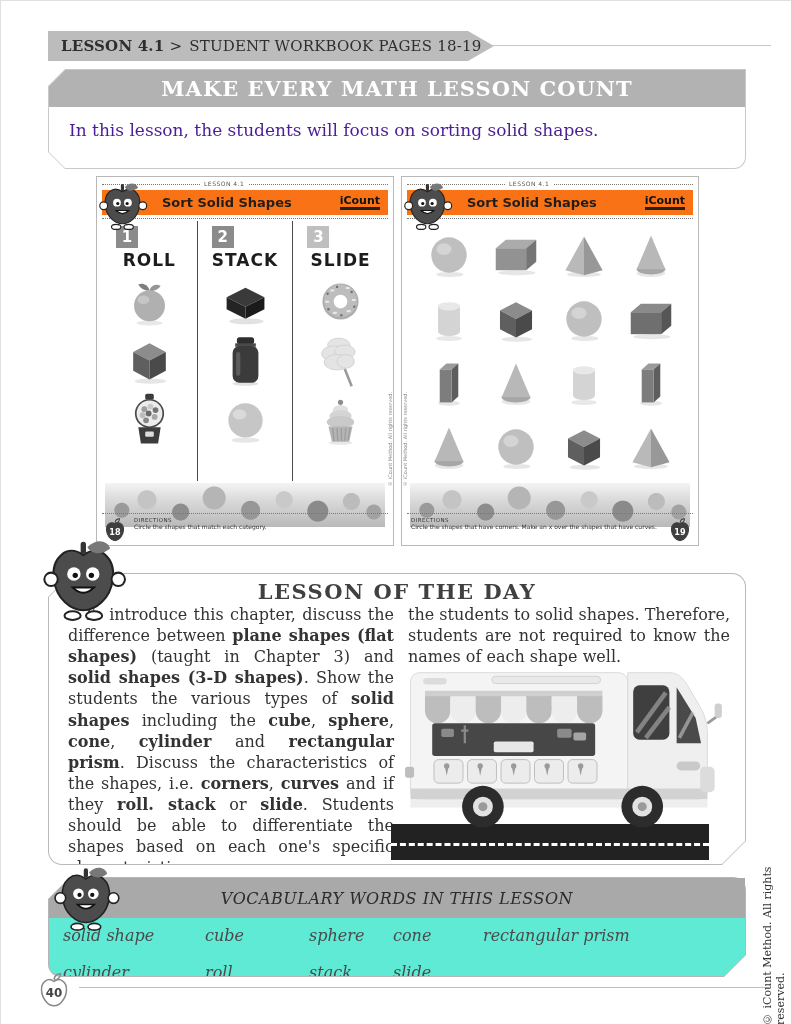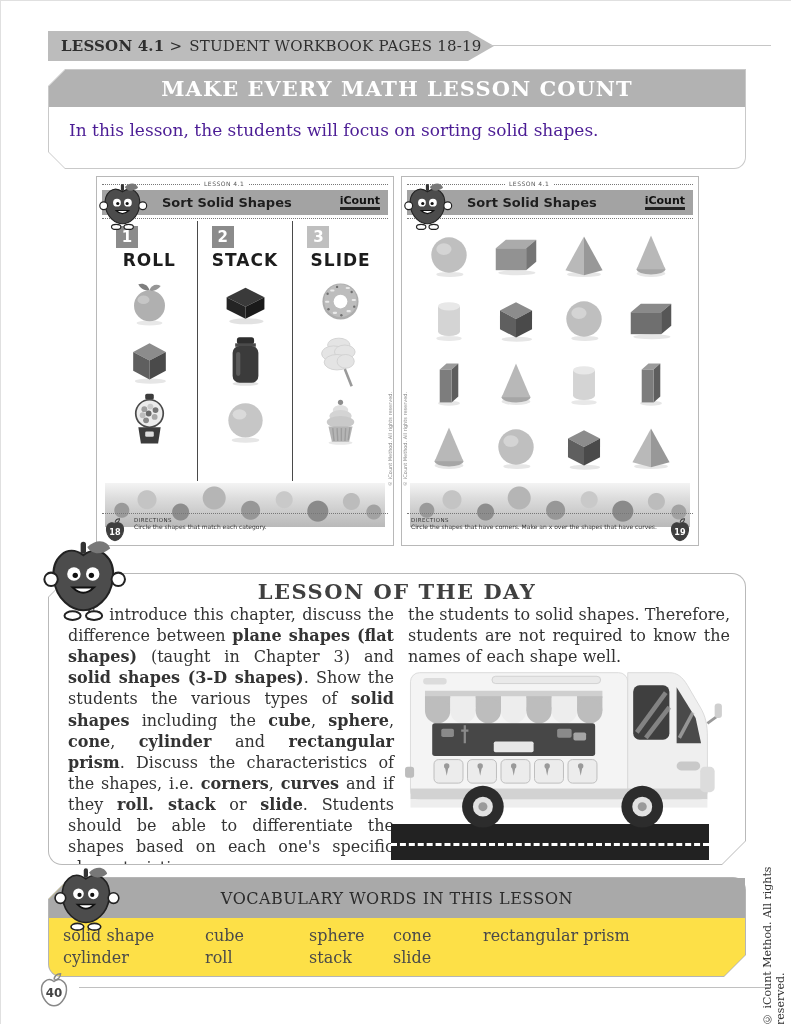--- a/index.html
+++ b/index.html
@@ -25,21 +25,21 @@
   .banner{height:37px;background:#b2b2b2;display:flex;align-items:center;justify-content:center;
           color:#fff;font-weight:bold;font-size:21px;letter-spacing:1px;}
   .intro-text{padding:13px 0 0 20px;font-size:17px;color:#4c1d95;}
 
   
   .wbpage{position:absolute;top:175px;width:298px;height:370px;border:1px solid #b8b8b8;background:#fff;box-sizing:border-box;}
   #page18{left:95px;} #page19{left:400px;}
   .wb-topline{position:absolute;left:5px;right:5px;top:7px;border-top:1px dotted #777;}
   .wb-lessonlabel{position:absolute;left:103px;top:3px;background:#fff;padding:0 4px;
                   font-family:"DejaVu Sans",sans-serif;font-size:6px;color:#555;letter-spacing:.5px;}
-  .wb-titlebar{position:absolute;left:5px;right:5px;top:13px;height:25px;background:#a3a3a3;display:flex;align-items:center;}
+  .wb-titlebar{position:absolute;left:5px;right:5px;top:13px;height:25px;background:#f97316;display:flex;align-items:center;}
   .wb-title{margin-left:60px;font-family:"DejaVu Sans",sans-serif;font-weight:bold;font-size:13px;color:#1e1e1e;}
   .wb-logo{margin-left:auto;margin-right:8px;font-family:"DejaVu Sans",sans-serif;font-weight:bold;font-size:11px;color:#111;line-height:1;text-align:right;}
   .wb-logo .tag{display:block;height:3px;background:#222;margin-top:1px;}
   .wb-botline{position:absolute;left:5px;right:5px;top:41px;border-top:1px dotted #777;}
   .wb-mascot{position:absolute;left:2px;top:3px;width:50px;height:50px;z-index:3;}
   .wb-cols{position:absolute;left:5px;right:5px;top:44px;height:260px;display:flex;}
   .wb-col{flex:1;position:relative;padding-top:5px;box-sizing:border-box;}
   .wb-col + .wb-col{border-left:1px solid #4a4a4a;}
   .tile{width:22px;height:22px;margin-left:14px;background:#8b8b8b;color:#fff;
         font-family:"DejaVu Sans",sans-serif;font-weight:bold;font-size:15px;
@@ -94,27 +94,27 @@
   .road .dash{margin-top:19px;border-top:3px dashed #fff;width:100%;height:0;}
 
   .mascot-lesson{position:absolute;left:40px;top:534px;width:90px;height:86px;z-index:6;}
   .mascot-vocab{position:absolute;left:52px;top:862px;width:70px;height:68px;z-index:6;}
   .mascot-lesson svg,.mascot-vocab svg{width:100%;height:100%;display:block;}
 
   
   .vocab-wrap{position:absolute;left:47px;top:876px;width:698px;height:100px;background:#b5b5b5;
               clip-path:polygon(22px 0,100% 0,100% calc(100% - 22px),calc(100% - 22px) 100%,0 100%,0 22px);
               border-radius:13px;}
-  .vocab-in{position:absolute;inset:1px;background:#fde047;
+  .vocab-in{position:absolute;inset:1px;background:#5eead4;
             clip-path:polygon(21px 0,100% 0,100% calc(100% - 21px),calc(100% - 21px) 100%,0 100%,0 21px);
-            border-radius:12px;}
+            border-radius:12px;font-style:italic;}
   .vocab-head{height:40px;background:#a9a9a9;display:flex;align-items:center;justify-content:center;
               font-size:16px;letter-spacing:.5px;color:#2c2c2c;}
   .vocab-grid{display:grid;grid-template-columns:142px 104px 84px 90px auto;
-              padding:8px 0 0 14px;row-gap:3px;font-size:16px;color:#4a4a4a;}
+              padding:8px 0 0 14px;row-gap:18px;font-size:16px;color:#4a4a4a;}
 
   
   .badge40{position:absolute;left:34px;top:970px;width:38px;height:40px;z-index:6;}
   .badge40 svg{width:100%;height:100%;display:block;}
   .footline{position:absolute;left:78px;top:986px;width:690px;height:1px;background:#c0c0c0;}
   .chapter{position:absolute;right:24px;top:993px;font-size:15px;color:#555;margin-top:36px;}
   .vert-copy{position:absolute;right:5px;top:832px;writing-mode:vertical-rl;transform:rotate(180deg);
              font-size:11px;color:#333;}
 </style>
 </head>

